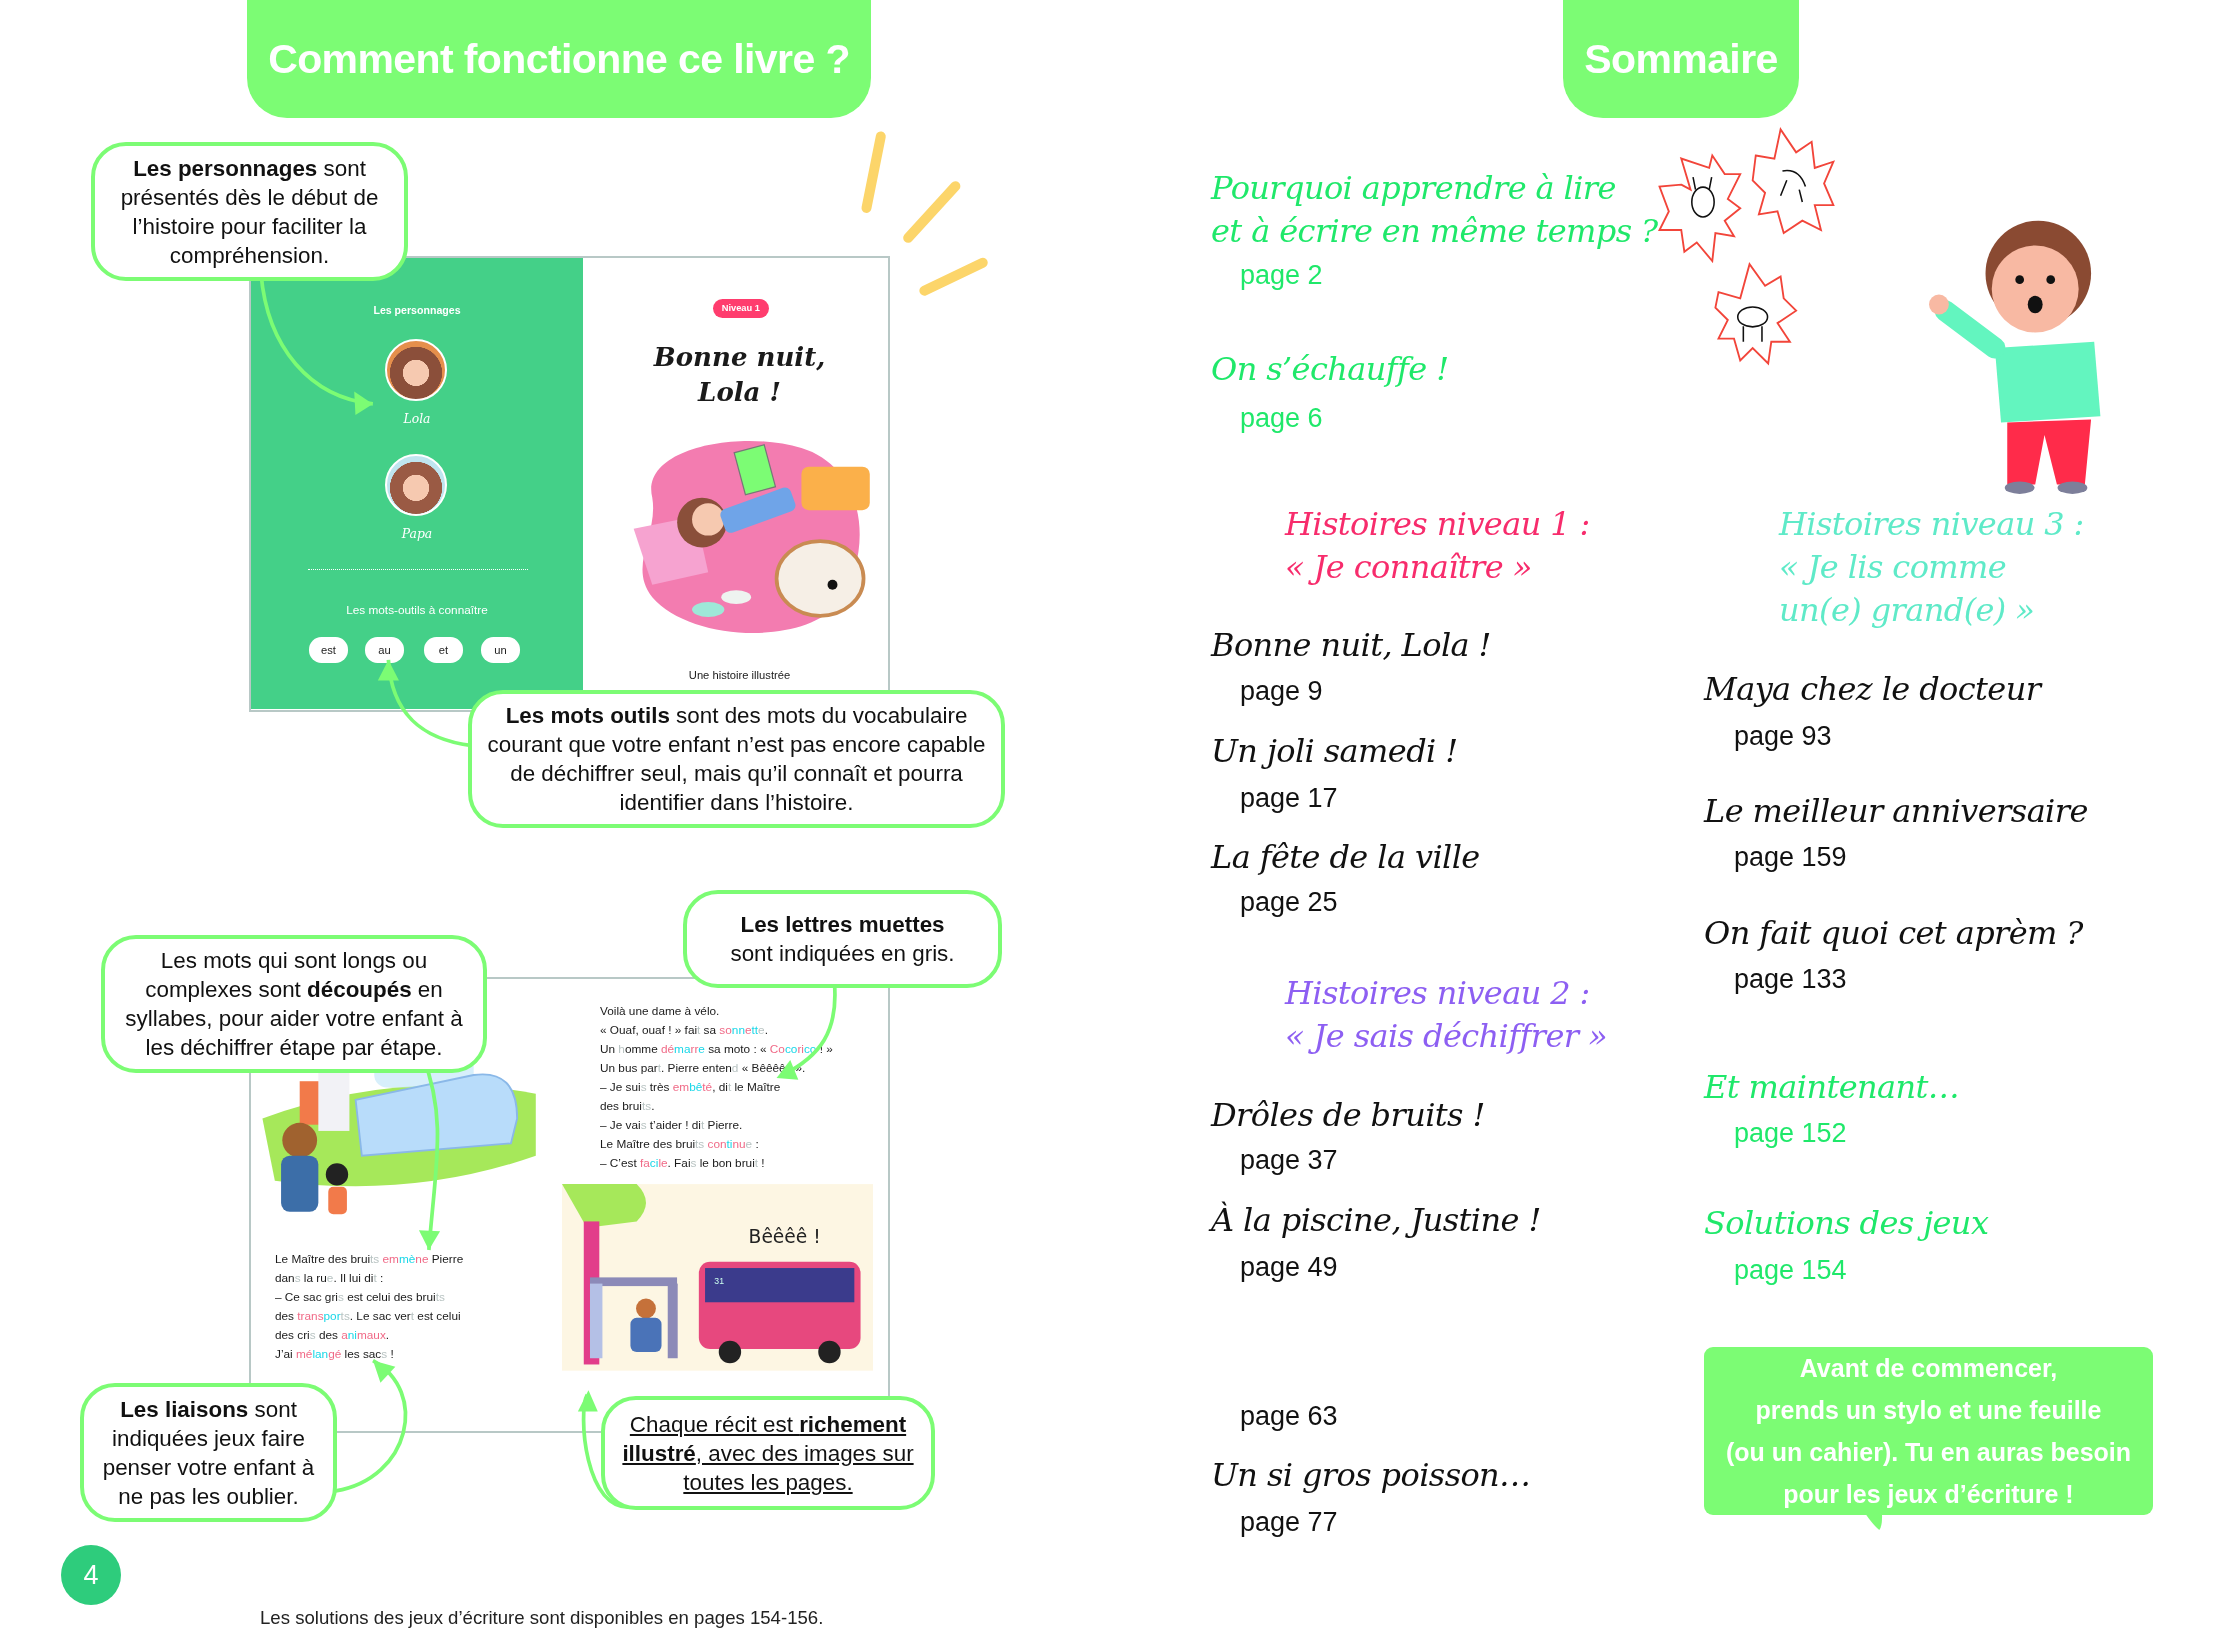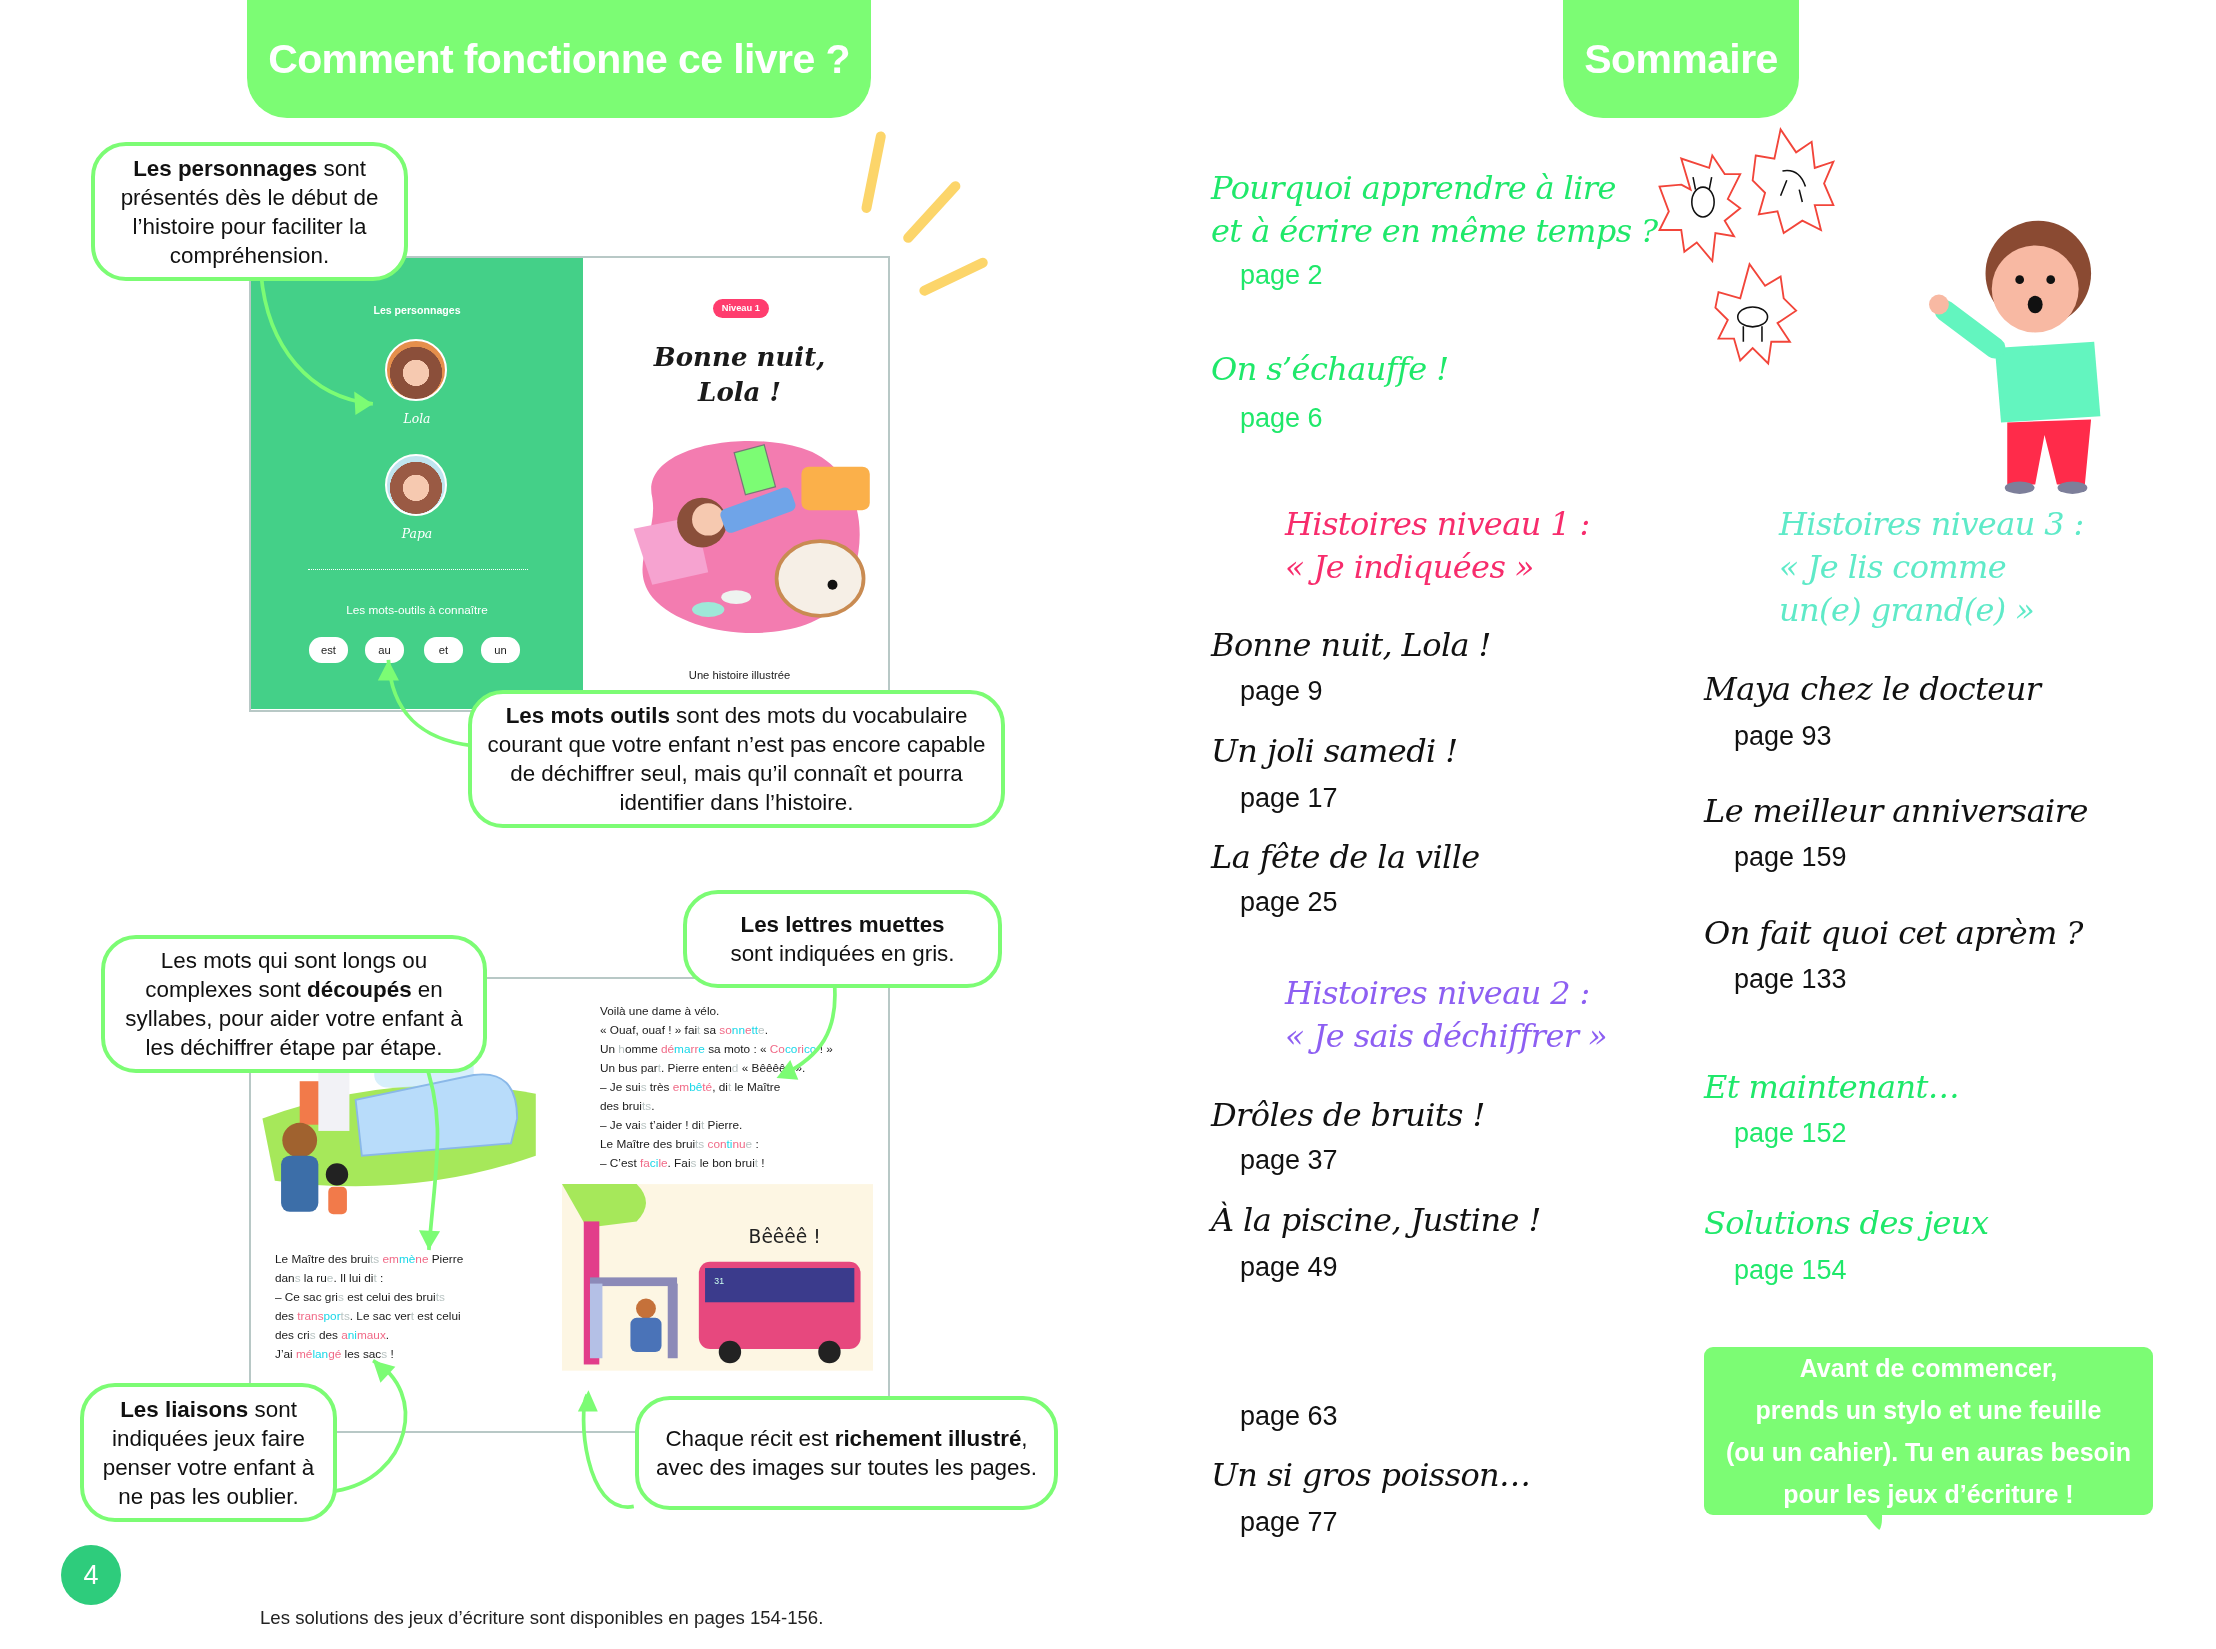--- a/index.html
+++ b/index.html
@@ -193,21 +193,21 @@
 
   <div class="callout" style="left:101px;top:935px;width:386px;height:138px;">
     <span><span>Les mots qui sont longs ou complexes sont </span><b>découpés</b><span> en syllabes, pour aider votre enfant à les déchiffrer étape par étape.</span></span>
   </div>
   <div class="callout" style="left:683px;top:890px;width:319px;height:98px;">
     <span><b>Les lettres muettes</b><br><span> sont indiquées en gris.</span></span>
   </div>
   <div class="callout" style="left:80px;top:1383px;width:257px;height:139px;">
     <span><b>Les liaisons</b><span> sont indiquées jeux faire penser votre enfant à ne pas les oublier.</span></span>
   </div>
-  <div class="callout" style="left:635px;top:1396px;width:423px;height:114px;">
+  <div class="callout" style="left:601px;top:1396px;width:334px;height:114px;text-decoration:underline;">
     <span><span>Chaque récit est </span><b>richement illustré</b><span>, avec des images sur toutes les pages.</span></span>
   </div>
 
   <div class="page-num" style="left:61px;top:1545px;">4</div>
   <div class="footnote" style="left:260px;top:1607px;">Les solutions des jeux d’écriture sont disponibles en pages 154-156.</div>
 </div>
 
 <div class="abs" style="left:1108px;top:0;width:1108px;height:1649px;">
 
   <div class="banner" style="left:455px;width:236px;">
@@ -218,21 +218,21 @@
     <div>Pourquoi apprendre à lire</div>
     <div>et à écrire en même temps ?</div>
   </div>
   <div class="toc-page green" style="left:132px;top:260px;">page 2</div>
 
   <div class="toc-title green" style="left:103px;top:348px;">On s’échauffe !</div>
   <div class="toc-page green" style="left:132px;top:403px;">page 6</div>
 
   <div class="toc-title pink" style="left:177px;top:503px;">
     <div>Histoires niveau 1 :</div>
-    <div>« Je indiquées »</div>
+    <div>« Je connaître »</div>
   </div>
   <div class="toc-title dark" style="left:103px;top:624px;">Bonne nuit, Lola !</div>
   <div class="toc-page dark" style="left:132px;top:676px;">page 9</div>
   <div class="toc-title dark" style="left:103px;top:730px;">Un joli samedi !</div>
   <div class="toc-page dark" style="left:132px;top:783px;">page 17</div>
   <div class="toc-title dark" style="left:103px;top:836px;">La fête de la ville</div>
   <div class="toc-page dark" style="left:132px;top:887px;">page 25</div>
 
   <div class="toc-title violet" style="left:177px;top:972px;">
     <div>Histoires niveau 2 :</div>

